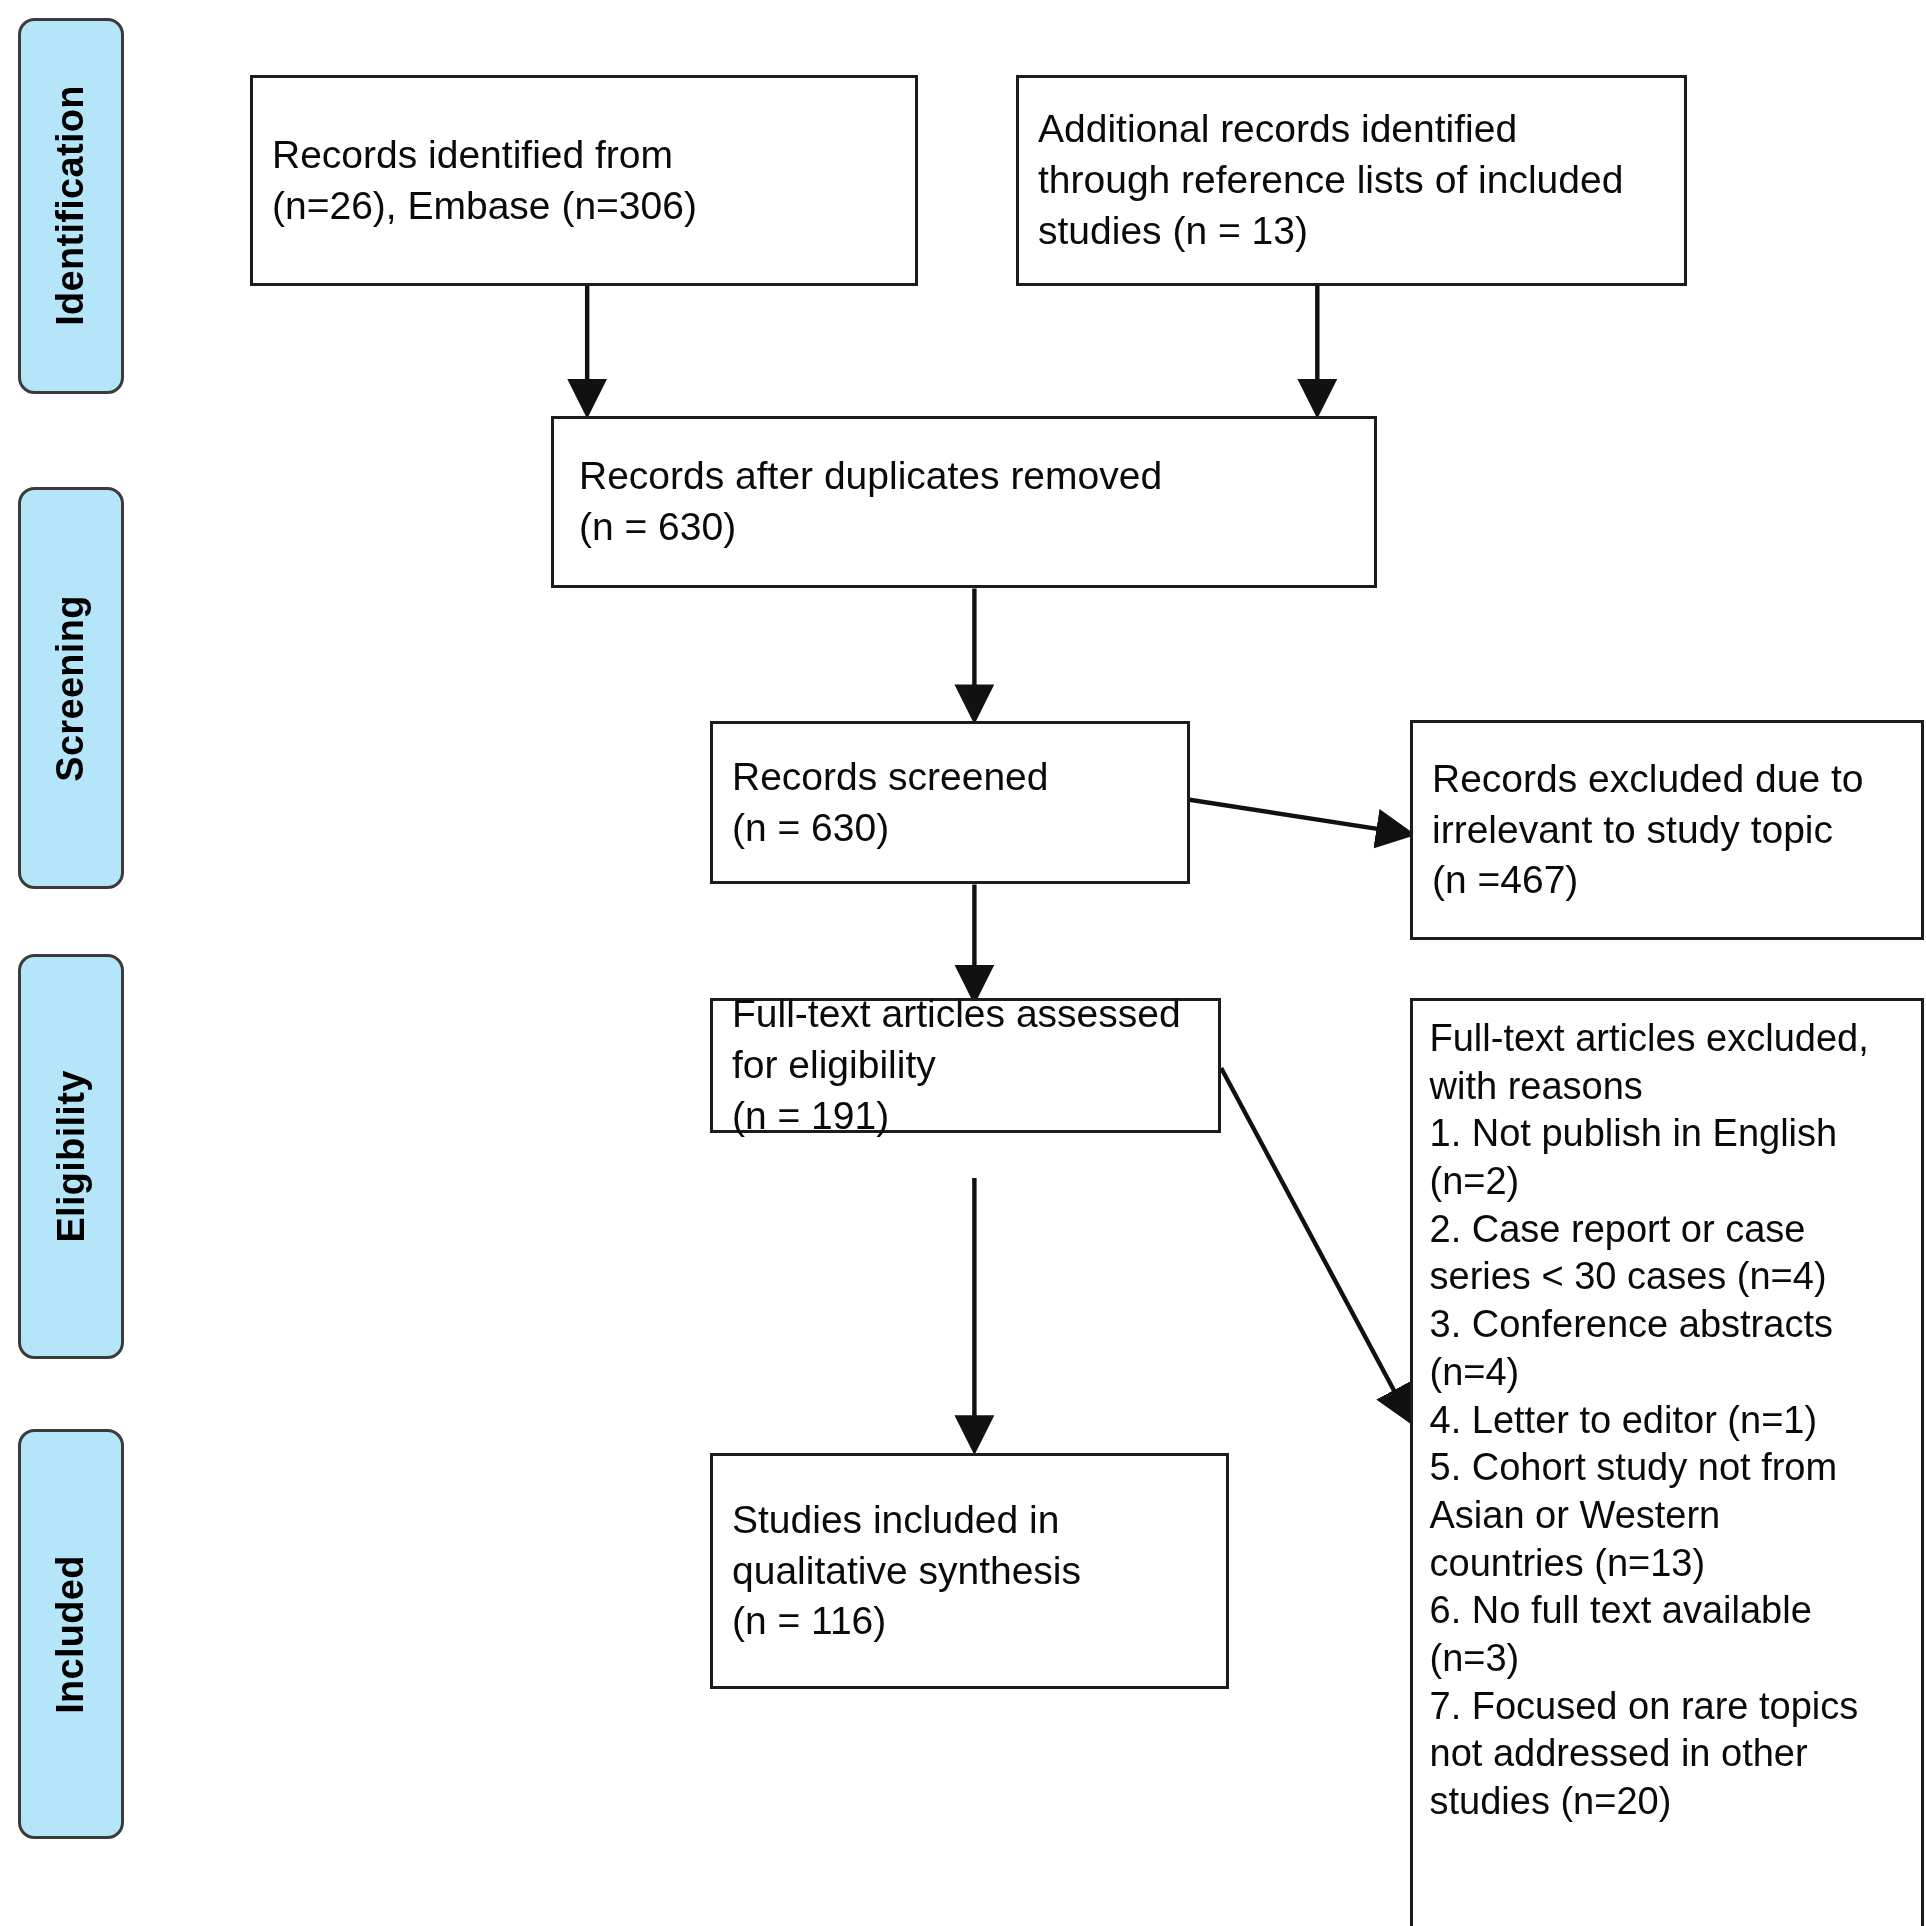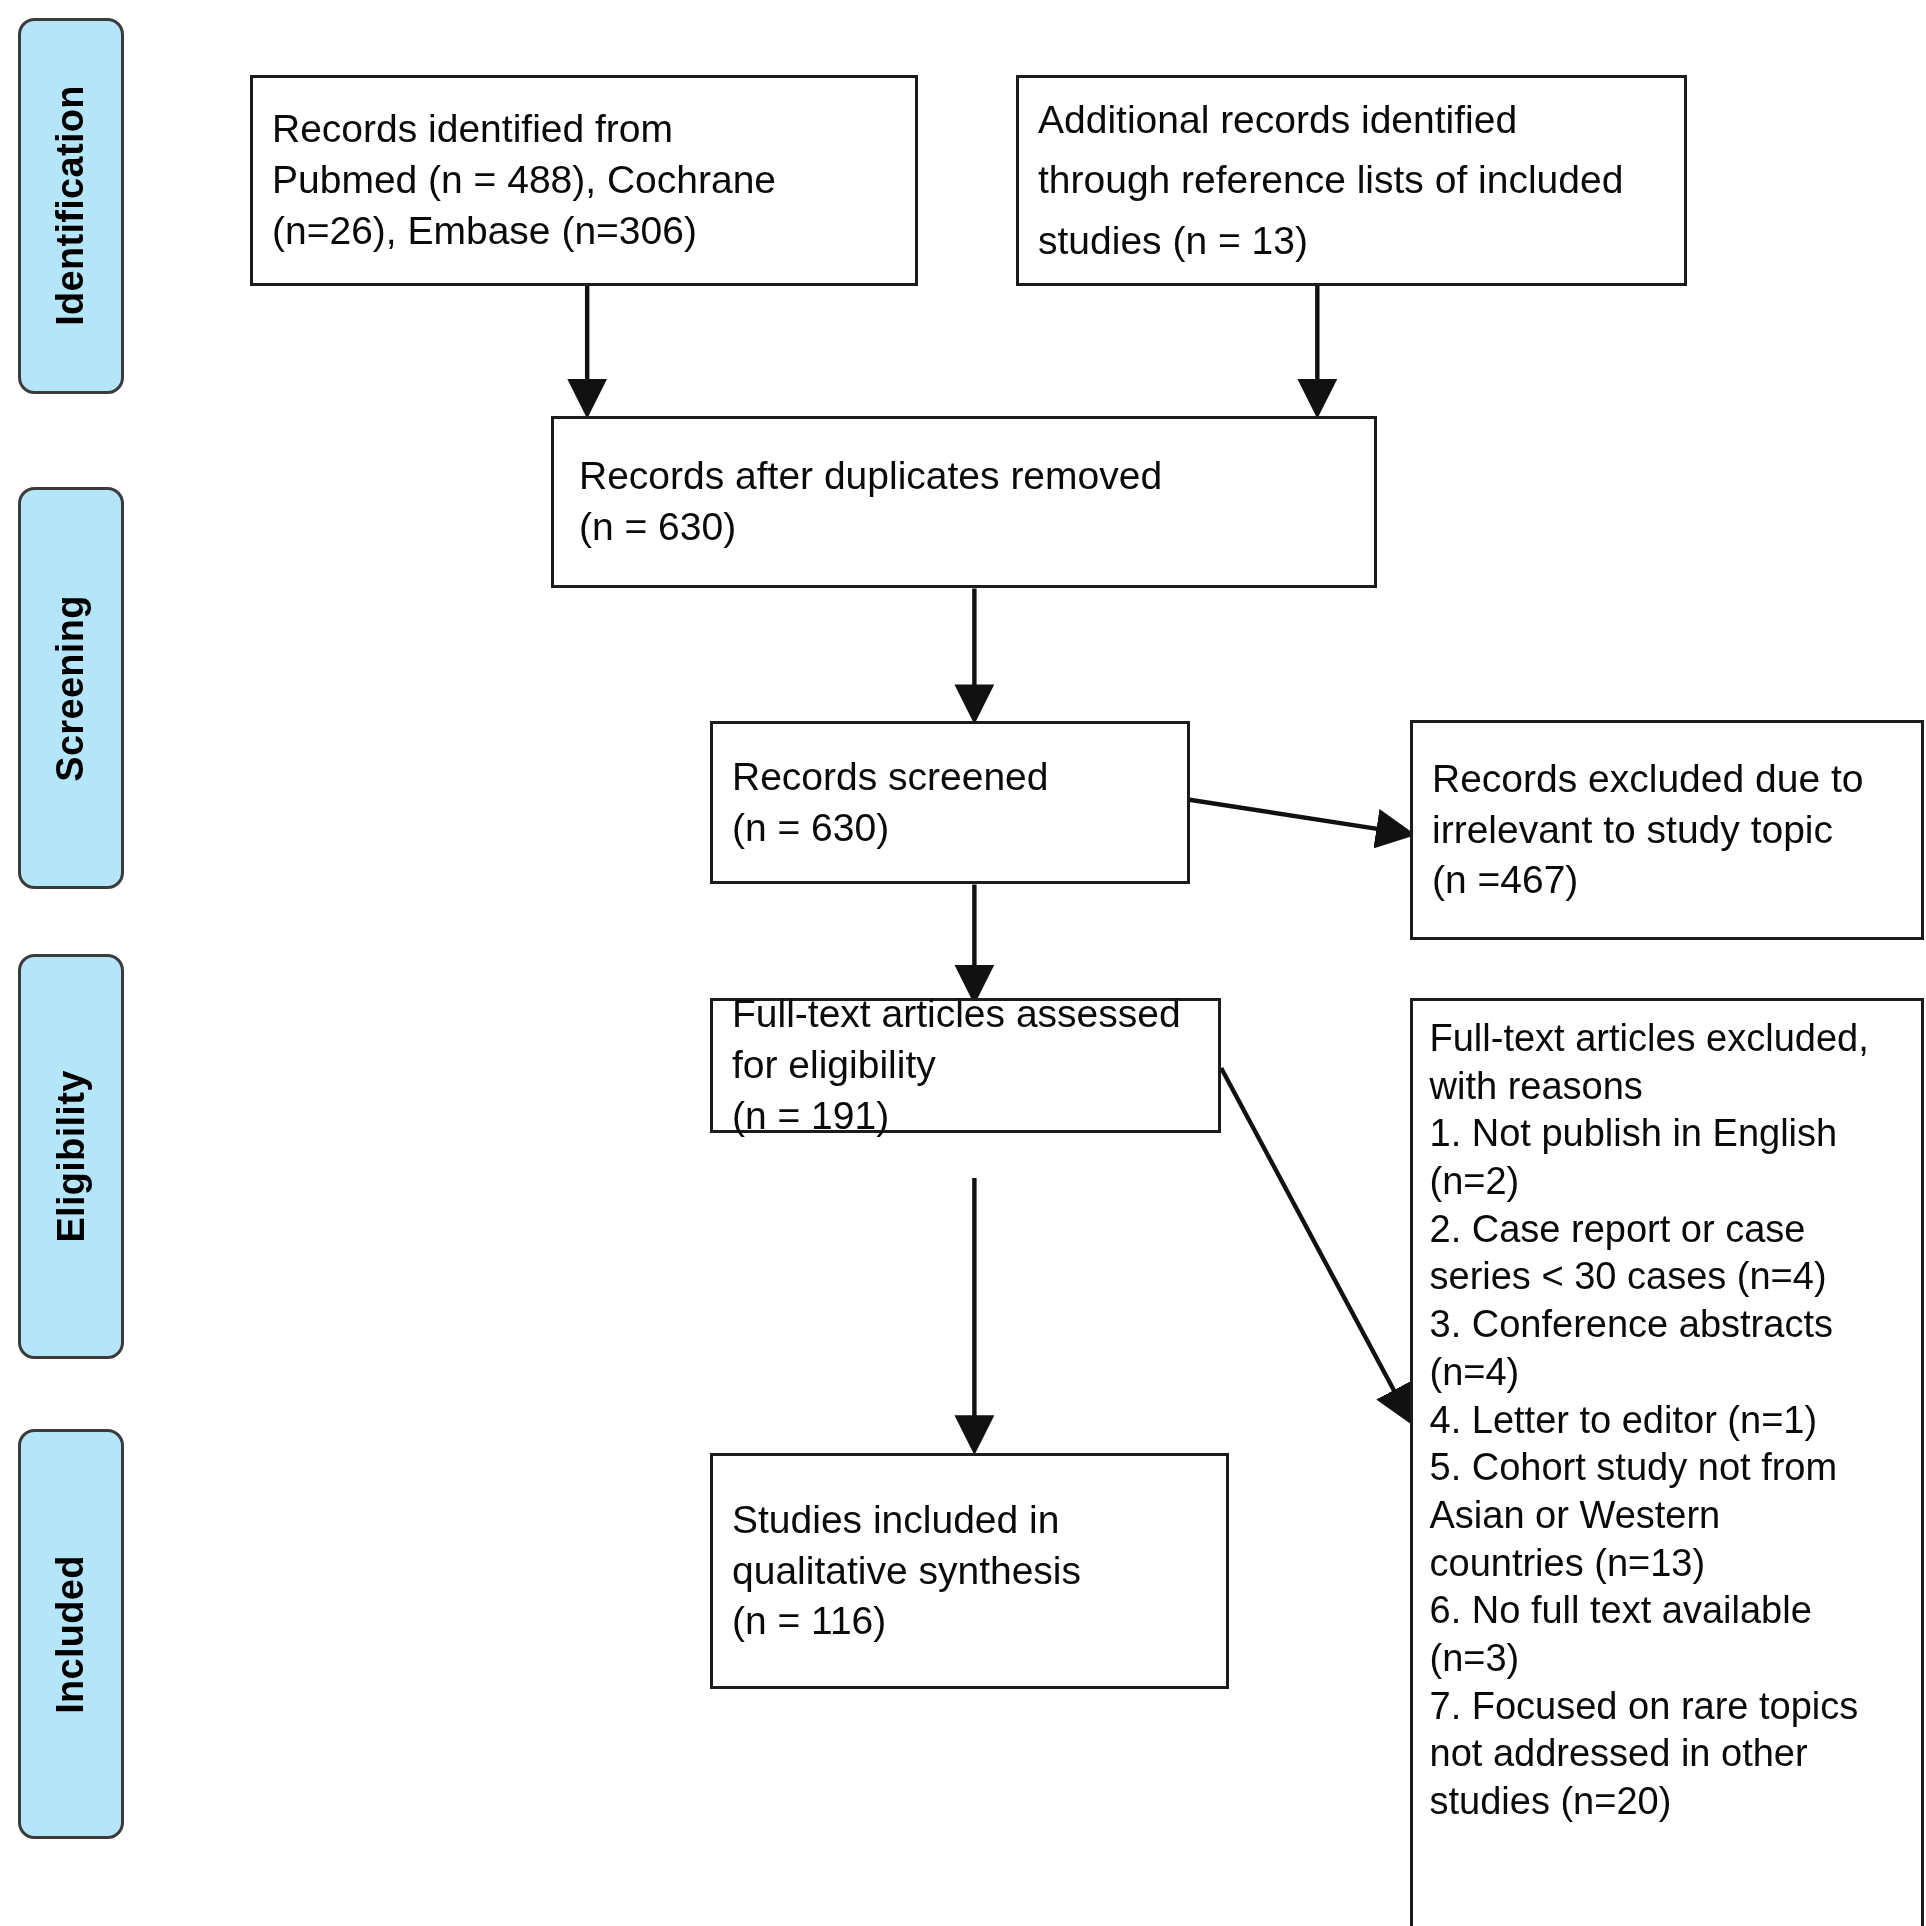--- a/index.html
+++ b/index.html
@@ -111,25 +111,24 @@
   <div class="stage-pill" style="left:17.7px; top:954px; width:106px; height:405px;">
     <span class="stage-label">Eligibility</span>
   </div>
 
   <div class="stage-pill" style="left:17.7px; top:1429px; width:106px; height:410px;">
     <span class="stage-label">Included</span>
   </div>
 
   <div class="flow-box" style="left:250px; top:75px; width:668px; height:211px;">
     <span class="line">Records identified from</span>
-    <span class="line">Pubmed (n = 488), Cochrane</span>
     <span class="line">(n=26), Embase (n=306)</span>
   </div>
 
-  <div class="flow-box" style="left:1016px; top:75px; width:671px; height:211px;justify-content:space-between;">
+  <div class="flow-box" style="left:1016px; top:75px; width:671px; height:211px;">
     <span class="line">Additional records identified</span>
     <span class="line">through reference lists of included</span>
     <span class="line">studies (n = 13)</span>
   </div>
 
   <div class="flow-box" style="left:551px; top:416px; width:826px; height:172px;padding-left:25px;">
     <span class="line">Records after duplicates removed</span>
     <span class="line">(n = 630)</span>
   </div>
 

